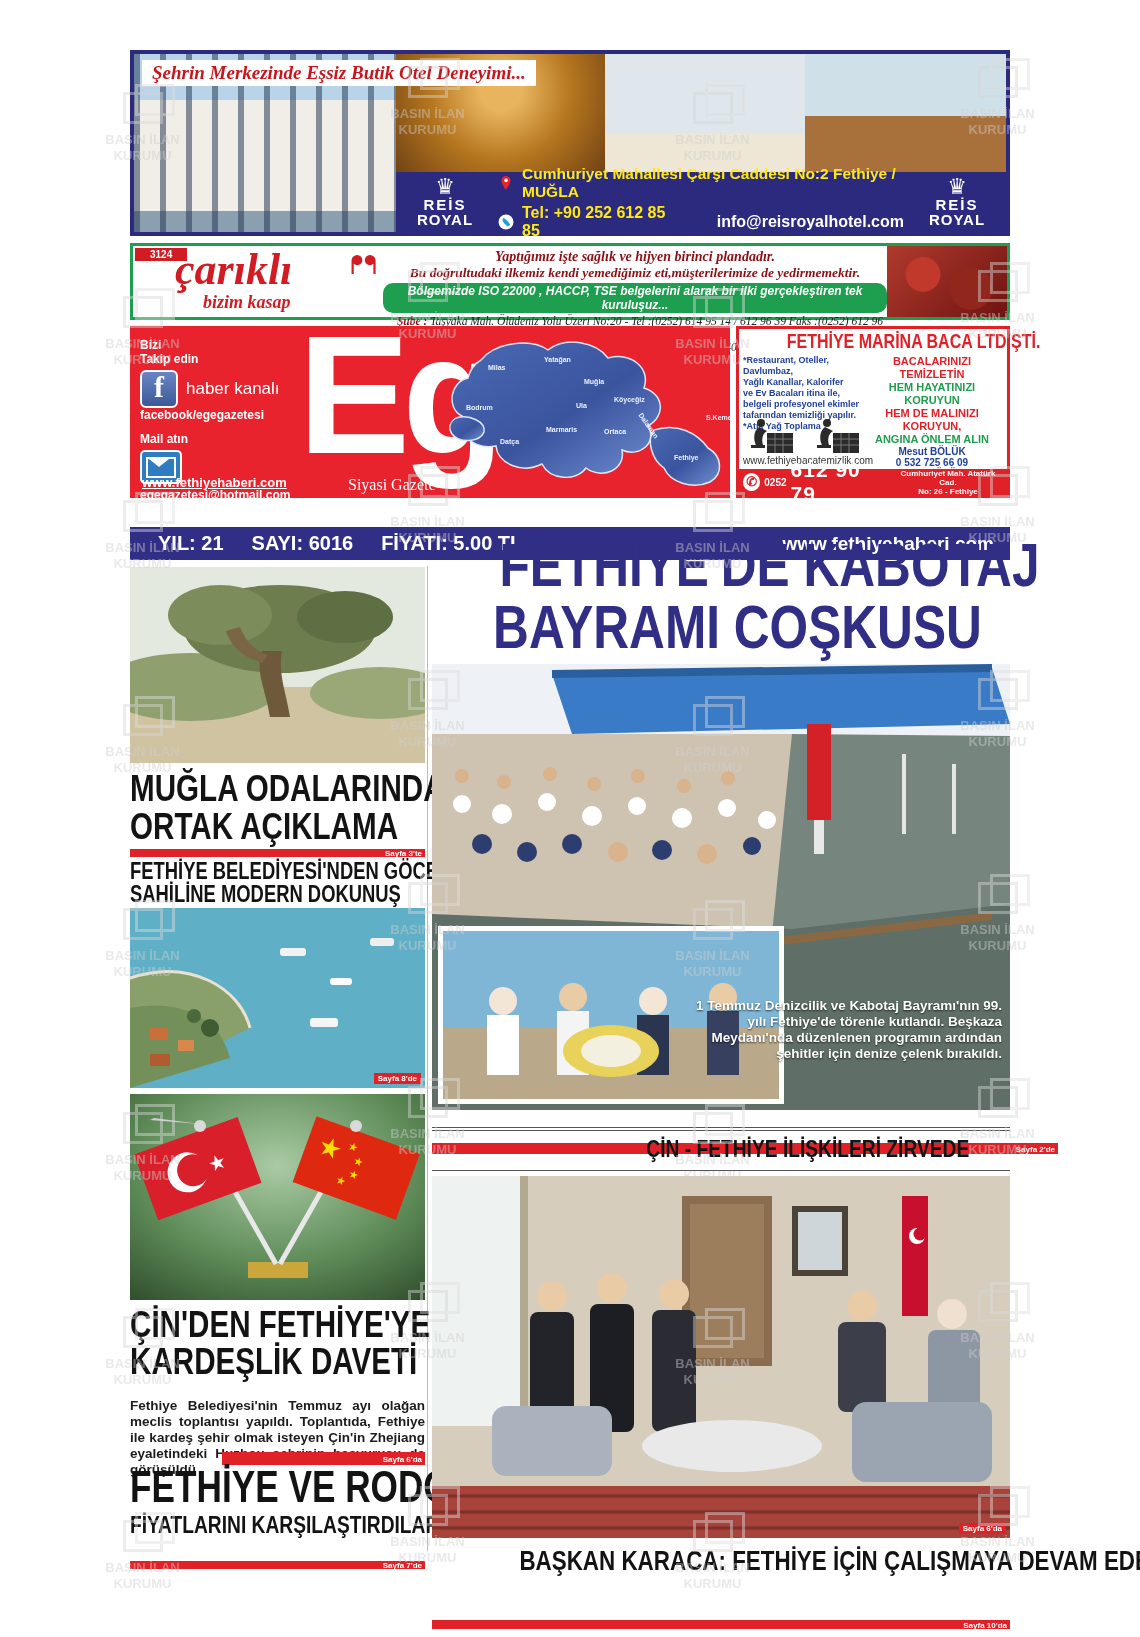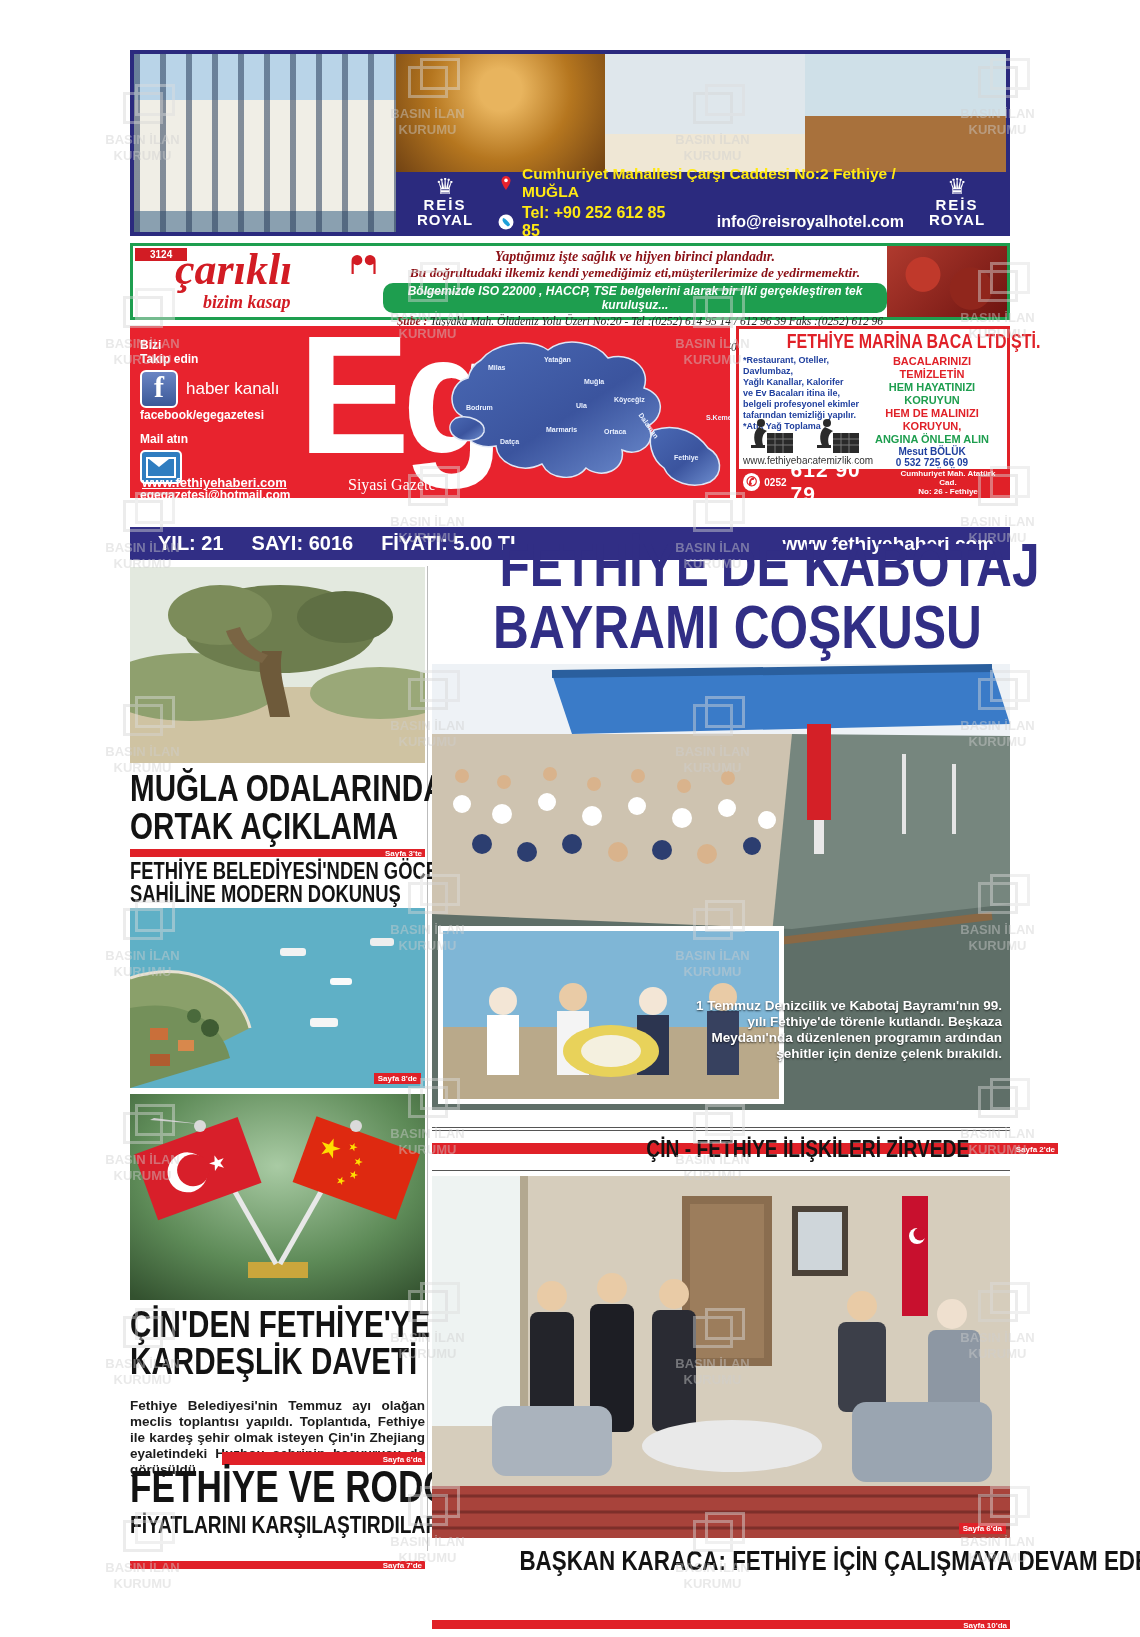--- a/index.html
+++ b/index.html
@@ -145,20 +145,21 @@
 
 <div class="page">
 
   <div class="abs reis">
     <div class="reis-photos">
       <div class="ph ph-building"></div>
       <div class="ph ph-lobby"></div>
       <div class="ph ph-bed"></div>
       <div class="ph ph-rest"></div>
     </div>
+    <div class="abs reis-tagline">Şehrin Merkezinde Eşsiz Butik Otel Deneyimi...</div>
     <div class="abs reis-band">
       <div class="crown-logo">
         <span class="crown-glyph">♛</span>
         <span class="crown-t1">REİS</span>
         <span class="crown-t2">ROYAL</span>
       </div>
       <div class="reis-contact">
         <div class="reis-row">
           <svg class="mini-ic" viewBox="0 0 16 16">
             <path d="M8 1c2.6 0 4.5 1.9 4.5 4.4C12.5 9 8 15 8 15S3.5 9 3.5 5.4C3.5 2.9 5.4 1 8 1z" fill="#e8232e"></path>

